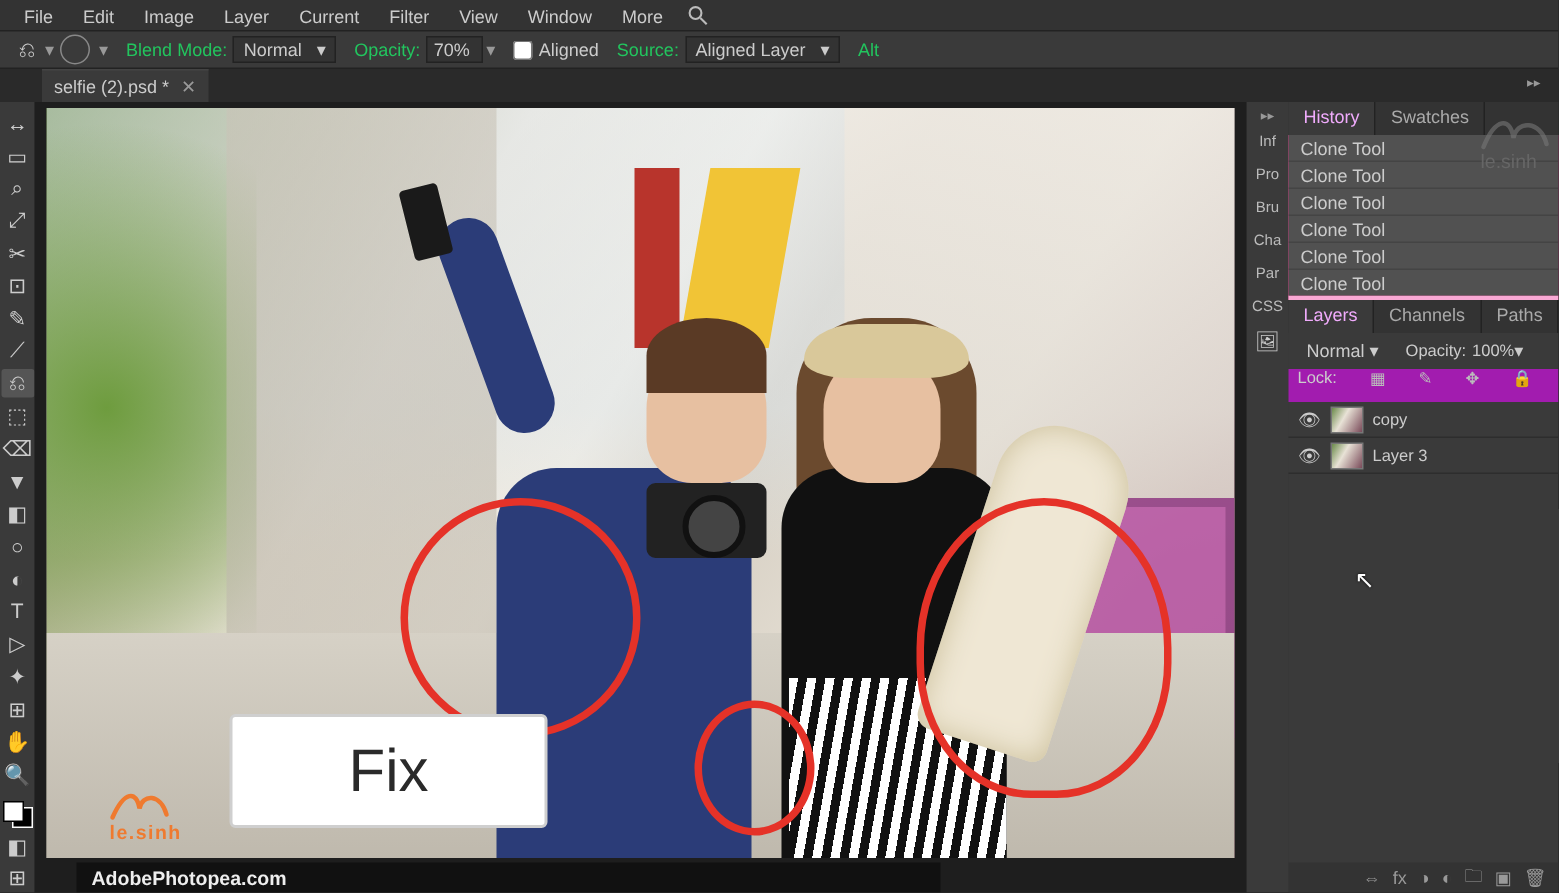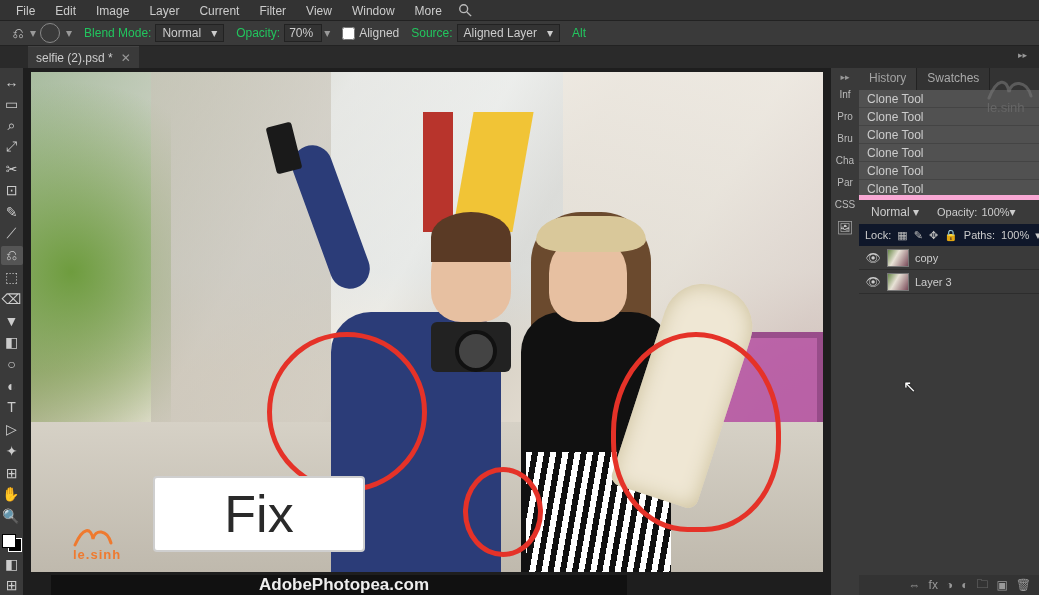--- a/index.html
+++ b/index.html
@@ -123,33 +123,33 @@
   position:absolute; border: 5px solid #e53228; border-radius: 50%;
 }
 .c1 { top:260px; left:236px; width:160px; height:160px; }
 .c2 { top:395px; left:432px; width:80px; height:90px; }
 .c3 { top:260px; left:580px; width:170px; height:200px; border-radius: 50% 50% 45% 45%; }
 
 .fix-box {
   position:absolute; bottom:20px; left:122px; width:212px; height:76px;
   background:#fff; border:2px solid #cfcfcf; border-radius:4px;
   display:flex; align-items:center; justify-content:center;
-  font-size:52px; font-weight:400; color:#2a2a2a;
+  font-size:40px; font-weight:400; color:#2a2a2a;
 }
 
 .logo-lesinh {
   position:absolute; bottom:10px; left:42px; color:#ef7a2f;
   font-size:13px; font-weight:bold; letter-spacing:1px;
 }
 .logo-lesinh svg { display:block; }
 
 .footer {
   position:absolute; bottom:0; left:28px; right:204px; height:20px;
   background:#111; display:flex; align-items:center;
-  color:#eee; font-size:17px; font-weight:bold;justify-content:center;
+  color:#eee; font-size:13px; font-weight:bold;
 }
 .footer .f1 { margin-left:10px; }
 .footer .f2 { margin-left:170px; }
 
 .mid-panels {
   width: 30px; background:#3a3a3a;
   display:flex; flex-direction:column; align-items:center; padding-top:4px; gap:2px;
 }
 .mid-panels .lab {
   width:28px; height:20px; font-size:10px; display:flex; align-items:center; justify-content:center;
@@ -165,38 +165,38 @@
   width: 180px; background:#3a3a3a;
   display:flex; flex-direction:column;
   position:relative;
 }
 .panel-tabs {
   display:flex; height:22px; background:#333;
 }
 .panel-tabs .tab {
   padding:3px 10px; cursor:pointer; color:#aaa; border-right:1px solid #222;
 }
-.panel-tabs .tab.active { background:#3a3a3a; color:#a3a3a3; }
+.panel-tabs .tab.active { background:#3a3a3a; color:#f0abfc; }
 .panel-caret { margin-left:auto; margin-right:6px; color:#999; font-size:9px; cursor:pointer; }
 .hist-list {
   background:#ec4899; max-height:110px; overflow:hidden;
-  border-bottom:5px solid #f9a8d4;
+  border-bottom:3px solid #f9a8d4;
 }
 .hist-item {
   height:18px; display:flex; align-items:center; padding:0 8px;
   background:#515151; border-bottom:1px solid #444;
 }
 .layers-opts {
   display:flex; align-items:center; height:24px; background:#3a3a3a; padding:0 6px;
 }
 .layers-opts .lbl { margin:0 4px; font-size:11px; }
 .layers-opts .val { font-size:11px; }
 .layers-lock {
-  display:flex; align-items:center; height:22px; background:#0f172a; padding:0 6px;
-  font-size:11px; gap:6px;
+  display:flex; height:22px; background:#a21caf; padding:0 6px;
+  font-size:11px; gap:22px;
 }
 .layers-lock .icn { color:#bbb; cursor:pointer; }
 .layers-list .layer-row {
   display:flex; align-items:center; height:24px; padding:0 6px;
   background:#3a3a3a; border-bottom:1px solid #2d2d2d;
 }
 .layers-list .eye { width:16px; text-align:center; color:#ccc; cursor:pointer; }
 .layers-list .thumb { width:22px; height:18px; margin:0 6px; border:1px solid #777;
   background: linear-gradient(120deg,#6a8a4a 0%,#e8e2d6 40%,#7a4b5a 100%);
 }
@@ -373,20 +373,25 @@
           <span>Clone Tool</span>
         </div>
       <div class="hist-item">
           <span>Clone Tool</span>
         </div>
       <div class="hist-item">
           <span>Clone Tool</span>
         </div>
     </div>
 
+    <div class="panel-tabs">
+      <span class="tab active">Layers</span>
+      <span class="tab">Channels</span>
+      <span class="tab">Paths</span>
+    </div>
     <div class="layers-opts">
       <span class="select-ish" style="padding:1px 14px 1px 6px"><span>Normal</span> ▾</span>
       <span class="lbl">Opacity:</span>
       <span class="val">100%</span>
       <span class="dropdown-caret">▾</span>
     </div>
     <div class="layers-lock">
       <span>Lock:</span>
       <span class="icn">▦</span>
       <span class="icn">✎</span>

